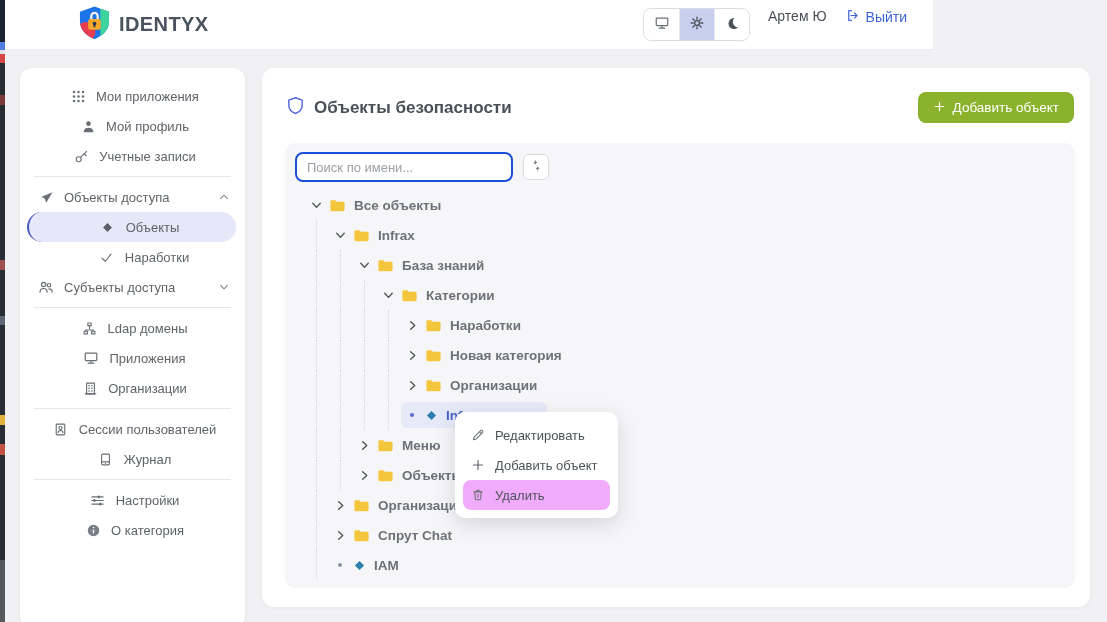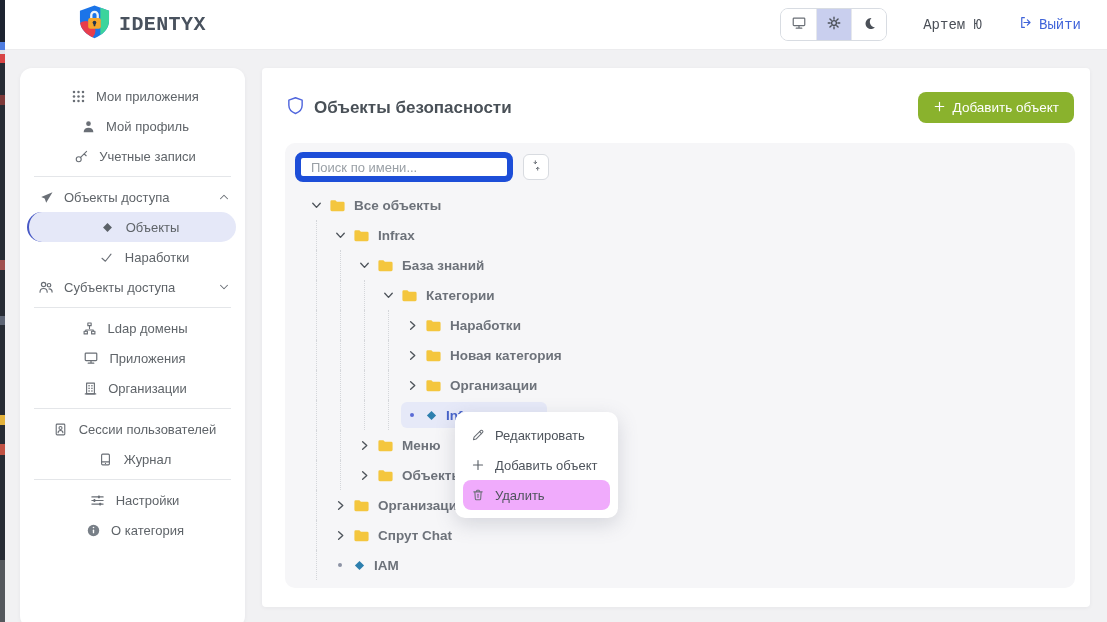--- a/index.html
+++ b/index.html
@@ -4,49 +4,49 @@
 <style>
   html,body{margin:0;padding:0;}
   body{font-family:"Liberation Sans",sans-serif;}
   .page{position:relative;width:1107px;height:622px;background:#f1f1f3;overflow:hidden;}
 
   
   .edge-strip{position:absolute;left:0;top:0;width:5px;height:622px;background:#272c35;z-index:60;}
   .edge-strip .sp{position:absolute;left:0;width:5px;}
 
   
-  .header{position:absolute;left:5px;top:0;width:1102px;height:50px;background:#ffffff;border-bottom:1px solid #ececee;display:flex;align-items:center;box-sizing:border-box;padding:0 26px 0 73px;font-family:Liberation Mono, monospace;}
+  .header{position:absolute;left:5px;top:0;width:928px;height:50px;background:#ffffff;border-bottom:1px solid #ececee;display:flex;align-items:center;box-sizing:border-box;padding:0 26px 0 73px;}
   .logo{display:flex;align-items:center;gap:8px;}
   .logo-text{font-size:20px;font-weight:bold;color:#49525e;letter-spacing:.4px;}
-  .hdr-right{margin-left:auto;display:flex;align-items:center;gap:36px;}
+  .hdr-right{margin-left:auto;display:flex;align-items:flex-start;gap:18px;}
   .seg{display:flex;border:1px solid #d8dce2;border-radius:8px;overflow:hidden;background:#fff;}
   .seg button{width:35px;height:31px;border:none;background:#fff;display:flex;align-items:center;justify-content:center;cursor:pointer;border-left:1px solid #e6e8ec;padding:0;}
   .seg button:first-child{border-left:none;}
   .seg button.active{background:#c9cfee;}
   .username{font-size:14px;color:#4a4f57;}
   .logout{display:flex;align-items:center;gap:6px;background:none;border:none;cursor:pointer;font-family:inherit;font-size:14px;color:#3f63d9;padding:0;}
 
   
   .sidebar{position:absolute;left:20px;top:68px;width:225px;height:560px;background:#fff;border-radius:12px;box-shadow:0 1px 4px rgba(30,40,60,.05);padding:13px 0 10px 0;box-sizing:border-box;z-index:2;}
   .sb-item{height:30px;display:flex;align-items:center;gap:10px;padding:0 14px 0 18px;font-size:13px;color:#5f6469;cursor:pointer;justify-content:center;}
   .sb-item .icon{width:16px;display:flex;justify-content:center;}
   .sb-item.child{padding-left:37px;}
   .sb-item.selected{background:#e5e8f8;border-radius:17px;margin:0 9px 0 7px;padding-left:28px;border-left:2px solid #4758c5;}
   .sb-chev{margin-left:auto;display:flex;}
   .sb-divider{border-top:1px solid #e4e6e9;margin:5px 14px;}
   .sb-label{white-space:nowrap;}
 
   
-  .main-card{position:absolute;left:262px;top:68px;width:828px;height:539px;background:#fff;border-radius:4px;box-shadow:0 1px 4px rgba(30,40,60,.05);box-sizing:border-box;z-index:1;}
+  .main-card{position:absolute;left:262px;top:68px;width:828px;height:539px;background:#fff;border-radius:12px;box-shadow:0 1px 4px rgba(30,40,60,.05);box-sizing:border-box;z-index:1;}
   .main-head{display:flex;align-items:center;padding:24px 16px 0 24px;}
   .main-title{display:flex;align-items:center;gap:9px;font-size:17px;font-weight:bold;color:#495057;}
   .add-btn{margin-left:auto;display:flex;align-items:center;gap:7px;background:#8ab22d;color:#fff;border:none;border-radius:8px;height:31px;padding:0 15px;font-size:13.5px;font-family:inherit;cursor:pointer;}
   .tree-panel{position:absolute;left:23px;top:75px;width:790px;height:445px;background:#f6f6f8;border-radius:10px;box-sizing:border-box;padding:9px 10px;}
   .search-row{display:flex;align-items:center;gap:10px;margin-bottom:8px;}
-  .search-input{width:218px;height:30px;border:6px solid #1d4ed8;border-radius:8px;background:#fff;padding:0 10px;font-size:13px;font-family:inherit;color:#333;box-sizing:border-box;outline:none;}
+  .search-input{width:218px;height:30px;border:2px solid #1d4ed8;border-radius:8px;background:#fff;padding:0 10px;font-size:13px;font-family:inherit;color:#333;box-sizing:border-box;outline:none;}
   .search-input::placeholder{color:#9aa0a6;}
   .collapse-btn{width:26px;height:26px;border:1px solid #d8dbe0;border-radius:6px;background:#fff;display:flex;align-items:center;justify-content:center;cursor:pointer;padding:0;}
 
   
   .tree-row{height:30px;display:flex;align-items:center;padding-left:10px;font-weight:bold;}
   .sp24{width:24px;height:30px;position:relative;flex:none;}
   .sp24::before{content:'';position:absolute;left:11px;top:0;bottom:0;border-left:1px dotted #d4d6da;}
   .tg{width:22px;height:22px;display:flex;align-items:center;justify-content:center;flex:none;cursor:pointer;}
   .pill{display:flex;align-items:center;height:26px;border-radius:6px;cursor:pointer;}
   .pill .ticon{display:flex;margin:0 8px 0 2px;}

